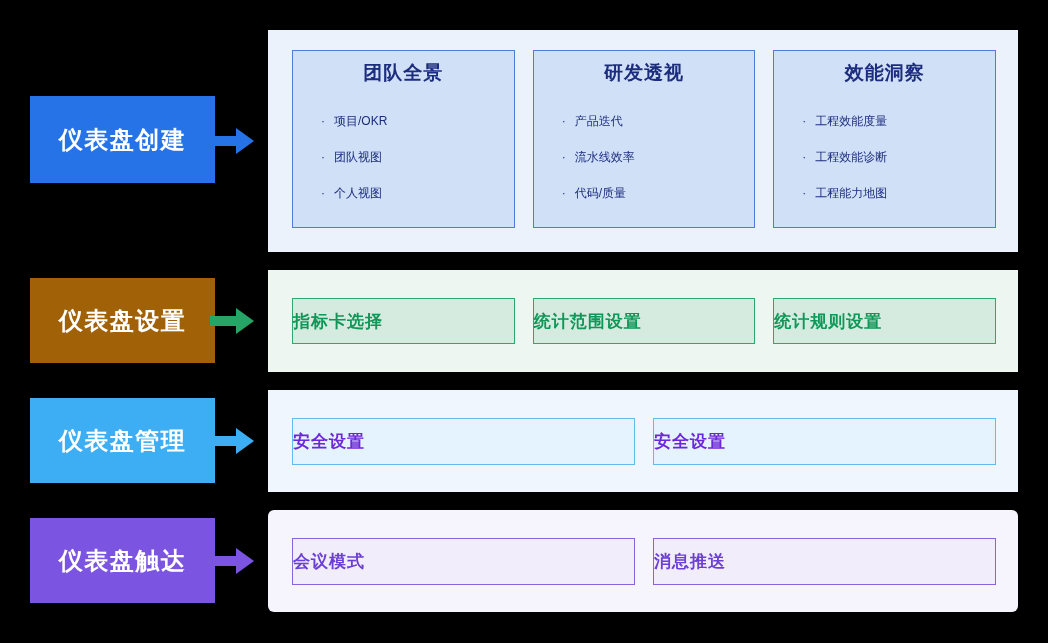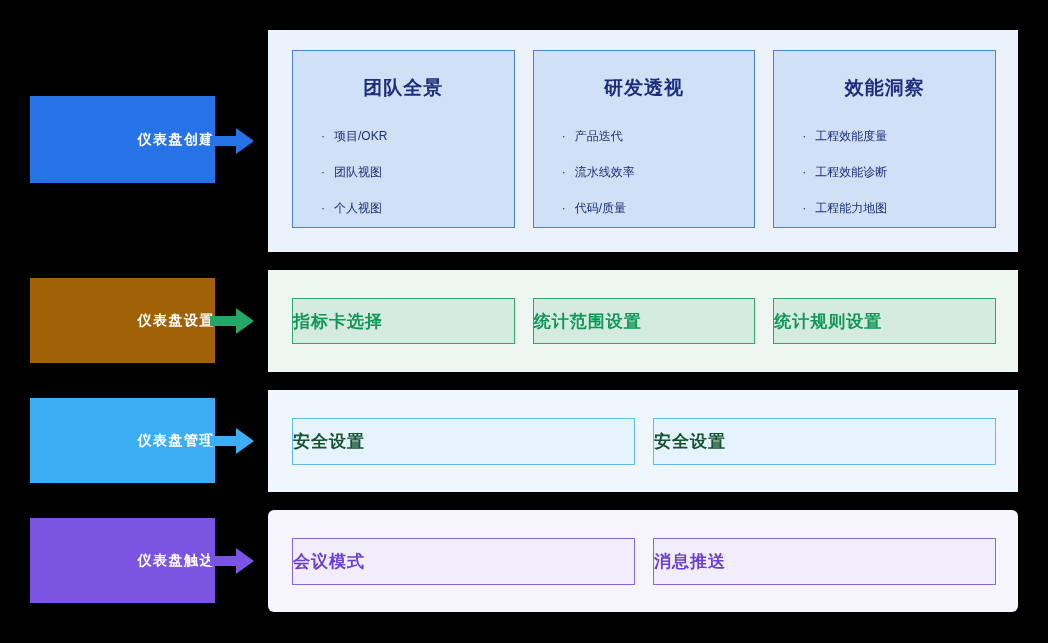--- a/index.html
+++ b/index.html
@@ -1,21 +1,21 @@
 <!DOCTYPE html>
 <html><head>
 <meta charset="utf-8">
 <style>
   * { margin:0; padding:0; box-sizing:border-box; }
   html,body { width:1048px; height:643px; background:#000; font-family:"Liberation Sans", sans-serif; }
   .stage { position:relative; width:1048px; height:643px; background:#000; overflow:hidden; }
 
   
-  .label-box { position:absolute; left:30px; width:185px; display:flex; align-items:center; justify-content:flex-end;
-               color:#ffffff; font-weight:bold; font-size:14px; letter-spacing:1.5px; }
+  .label-box { position:absolute; left:30px; width:185px; display:flex; align-items:center; justify-content:center;
+               color:#ffffff; font-weight:bold; font-size:24px; letter-spacing:1.5px; }
   .r1-label { top:96px;  height:87px; background:#2673e8; }
   .r2-label { top:278px; height:85px; background:#a16207; }
   .r3-label { top:398px; height:85px; background:#3daef3; }
   .r4-label { top:518px; height:85px; background:#7c54e2; }
 
   
   .arrow { position:absolute; left:210px; width:44px; height:26px; }
   .arrow .stem { position:absolute; left:0; top:8px; width:27px; height:10px; display:block; }
   .arrow .head { position:absolute; left:26px; top:0; width:0; height:0; display:block;
                  border-top:13px solid transparent; border-bottom:13px solid transparent; border-left:18px solid; }
@@ -25,31 +25,31 @@
   .r4-arrow { top:548px; } .r4-arrow .stem { background:#7c54e2; } .r4-arrow .head { border-left-color:#7c54e2; }
 
   
   .panel { position:absolute; left:268px; width:750px; display:flex; }
   .r1-panel { top:30px;  height:222px; background:#ebf2fc; padding:20px 22px 24px 24px; gap:18px; }
   .r2-panel { top:270px; height:102px; background:#edf6f1; padding:0 22px 0 24px; gap:18px; align-items:center; }
   .r3-panel { top:390px; height:102px; background:#eff6fd; padding:0 22px 0 24px; gap:18px; align-items:center; }
   .r4-panel { top:510px; height:102px; background:#f6f4fc; padding:0 22px 0 24px; gap:18px; align-items:center;border-radius:6px; }
 
   
-  .card { flex:1 1 0; background:#d0e0f7; border:1.5px solid #4d7fd9; padding-top:24px; color:#1c2d7e; }
+  .card { flex:1 1 0; background:#d0e0f7; border:1.5px solid #4d7fd9; padding-top:9px; color:#1c2d7e; }
   .card-title { text-align:center; font-size:19px; font-weight:bold; letter-spacing:1px; margin-bottom:17px; }
   .card-list { list-style:none; padding-left:28px; font-size:12px; }
   .card-list li { line-height:36px; white-space:nowrap; }
   .bullet { margin-right:9px; }
 
   
   .pill { flex:1 1 0; height:46px; display:flex; align-items:center; 
           font-size:17px; font-weight:bold; letter-spacing:1px; }
   .pill-green  { background:#d5ebdf; border:1px solid #2fa76b; color:#0f9758; }
-  .pill-blue   { background:#e4f3fd; border:1px solid #64b9ef; color:#14532d; height:47px; }
+  .pill-blue   { background:#e4f3fd; border:1px solid #64b9ef; color:#6d28d9; height:47px; }
   .pill-purple { background:#f1edfa; border:1px solid #8a64dc; color:#6b3fd6; height:47px; }
 </style>
 </head>
 <body>
 
 <div class="stage">
 
   <div class="label-box r1-label">
     <span>仪表盘创建</span>
   </div>

